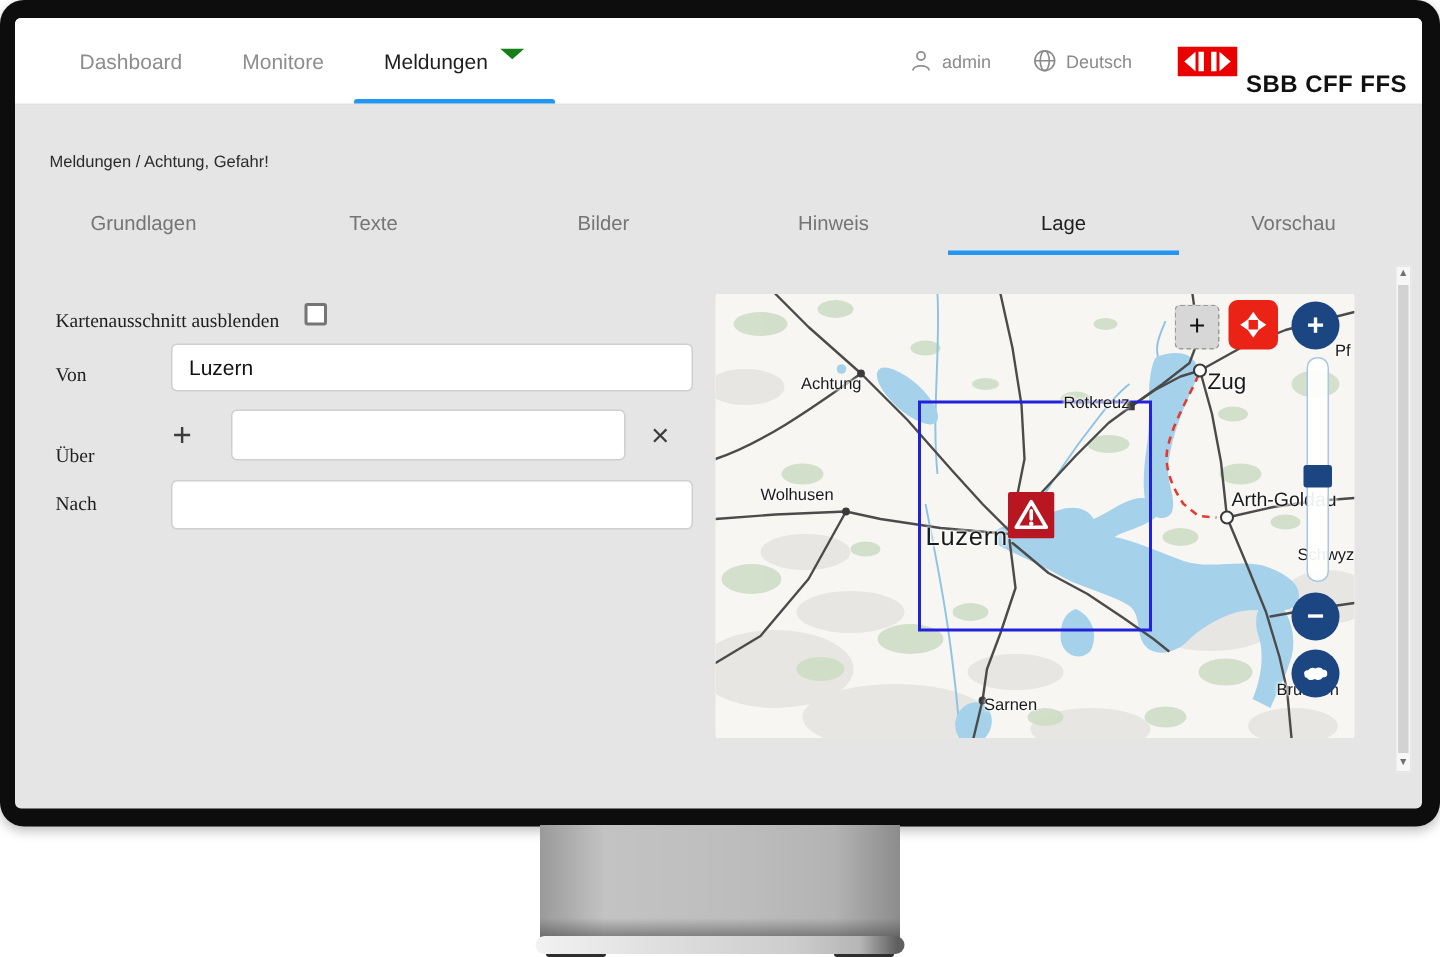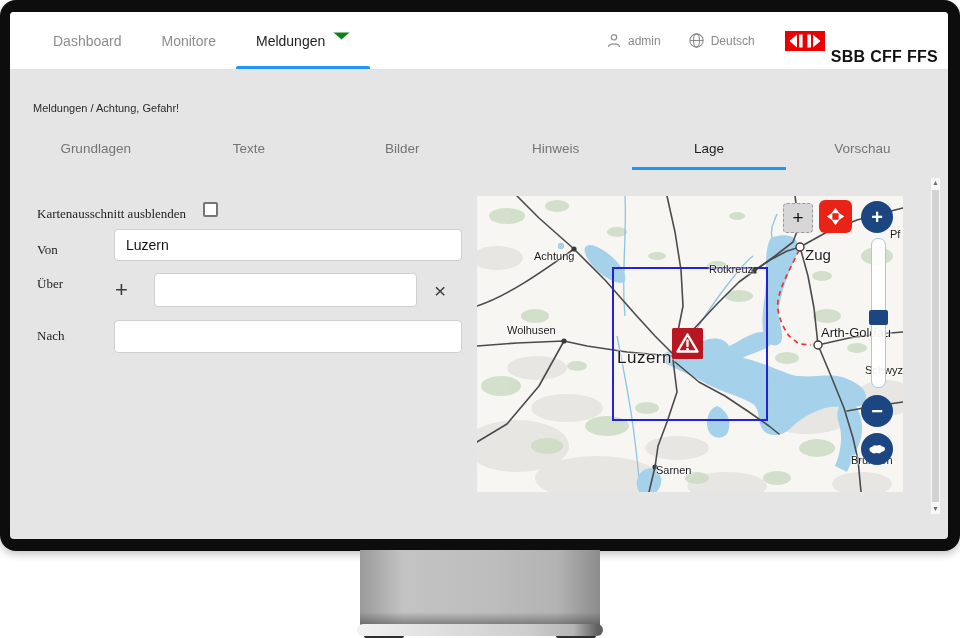--- a/index.html
+++ b/index.html
@@ -163,21 +163,21 @@
           <span>Vorschau</span>
         </div>
     </div>
 
     <div class="form-label" style="left:27px; top:194px;">Kartenausschnitt ausblenden</div>
     <div class="checkbox"></div>
 
     <div class="form-label" style="left:27px; top:230px;">Von</div>
     <input class="text-input inp-von" value="Luzern" style="">
 
-    <div class="form-label" style="left:27px; top:264px;">Über</div>
+    <div class="form-label" style="left:27px; top:284px;">Über</div>
     <button class="icon-btn btn-plus">+</button>
     <input class="text-input inp-ueber" value="" style="">
     <button class="icon-btn btn-clear">×</button>
 
     <div class="form-label" style="left:27px; top:316px;">Nach</div>
     <input class="text-input inp-nach" value="" style="">
 
     <div class="map">
       <svg class="base" width="426" height="296" viewBox="0 0 426 296">
         <rect width="426" height="296" fill="#f7f6f3"></rect>

